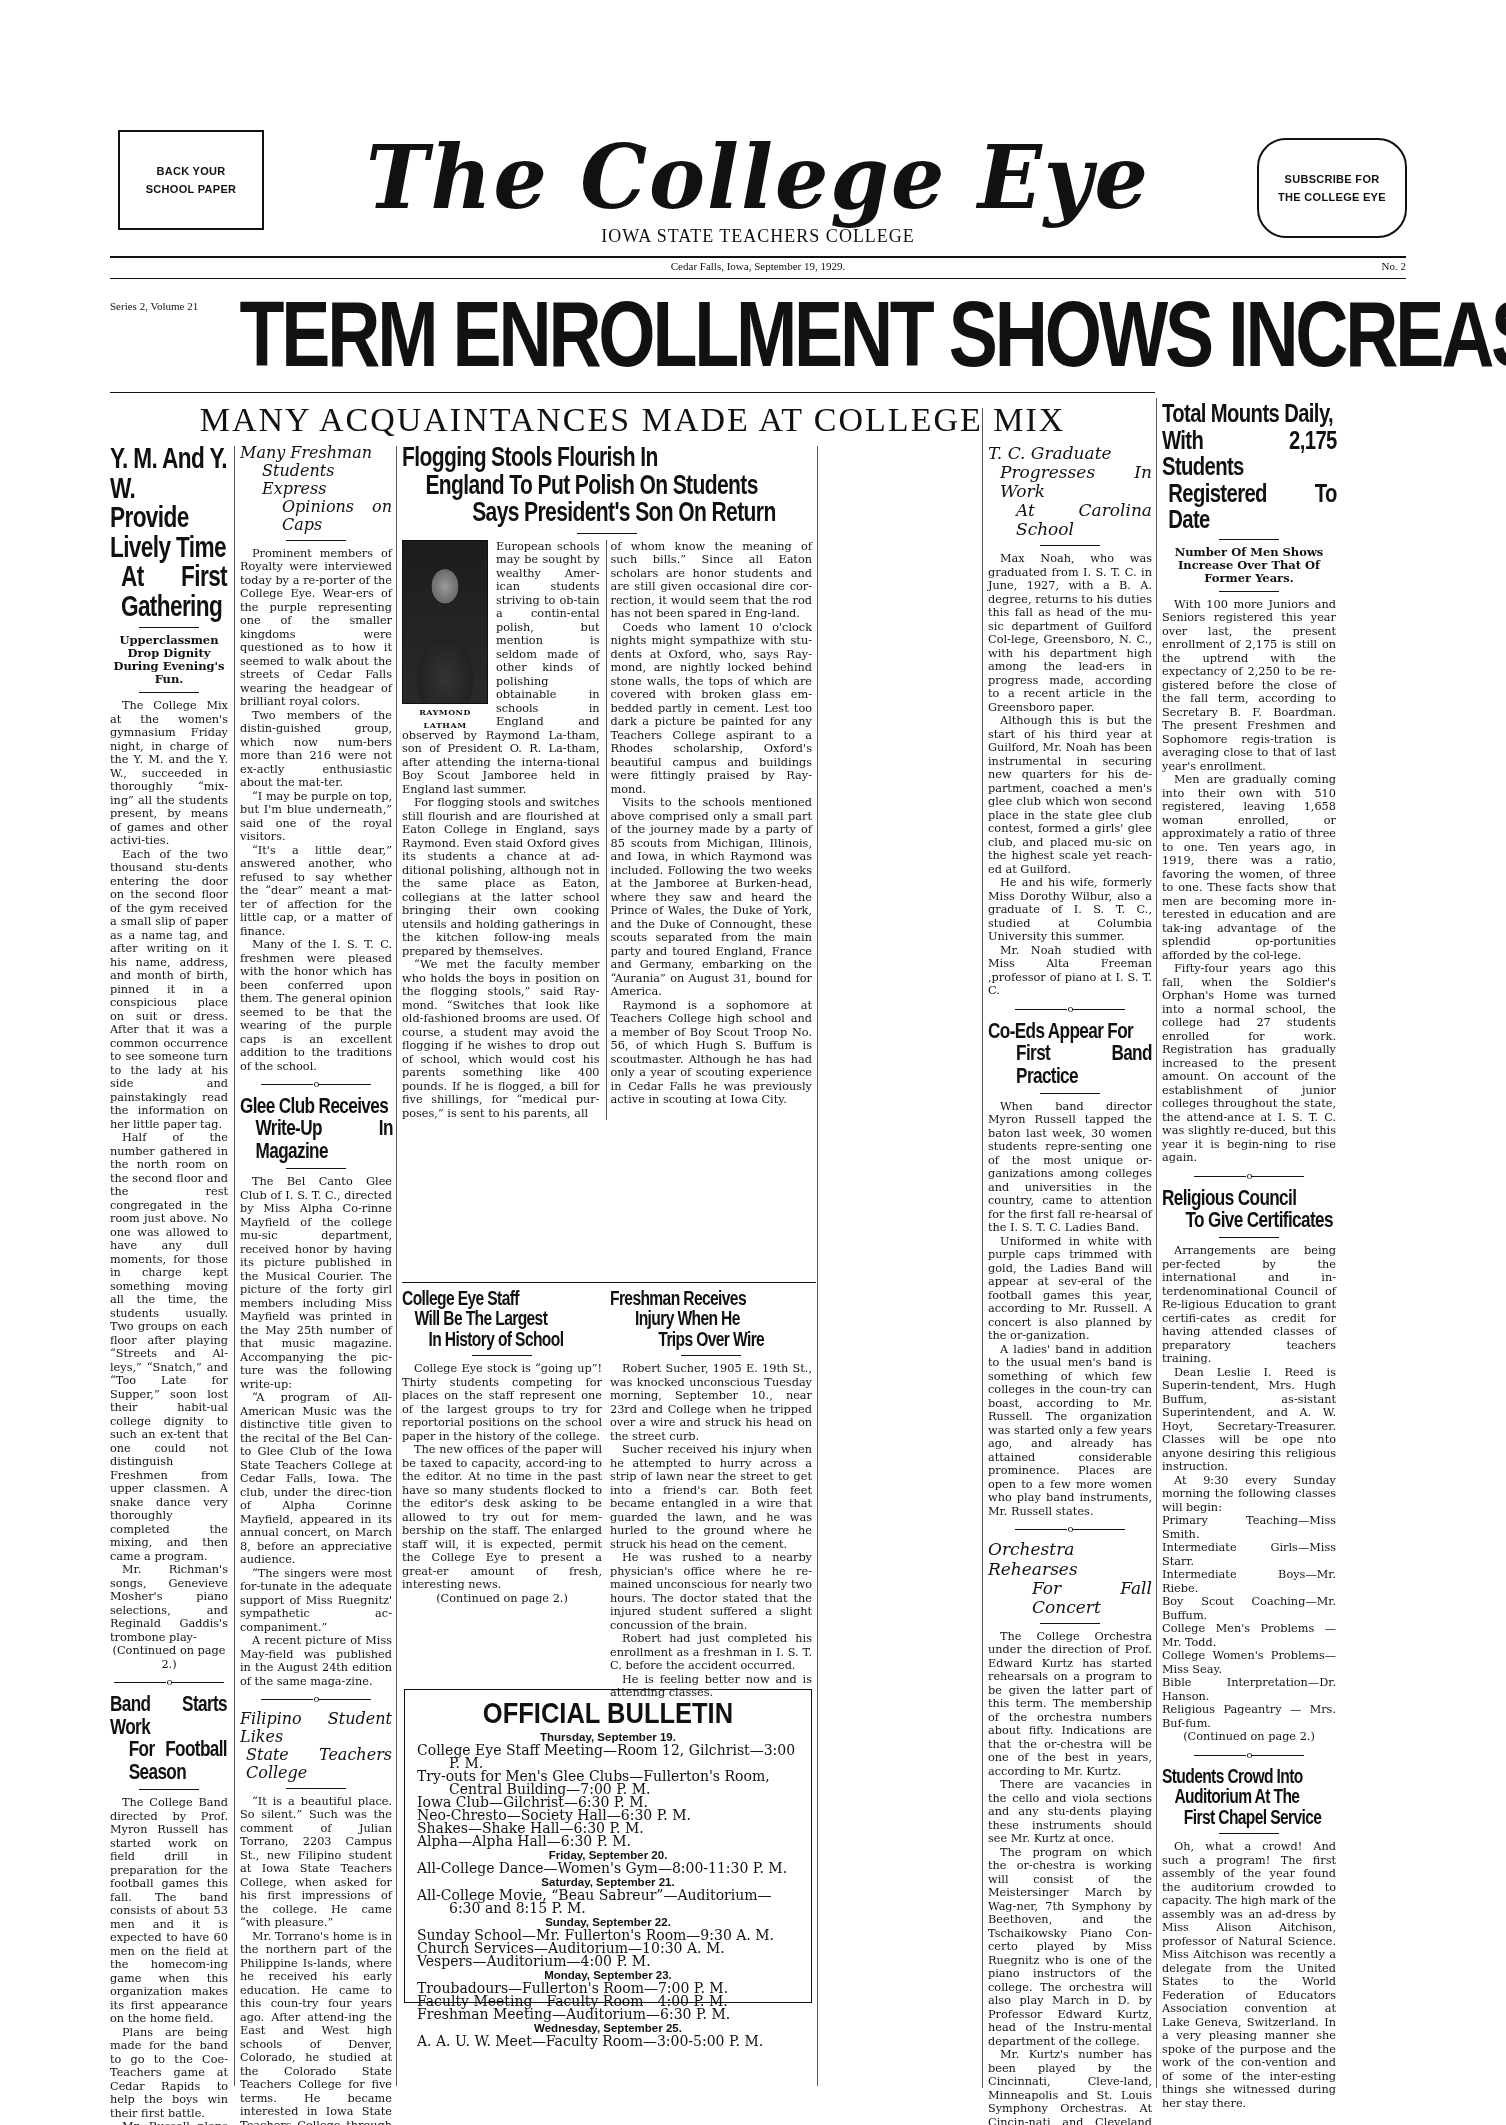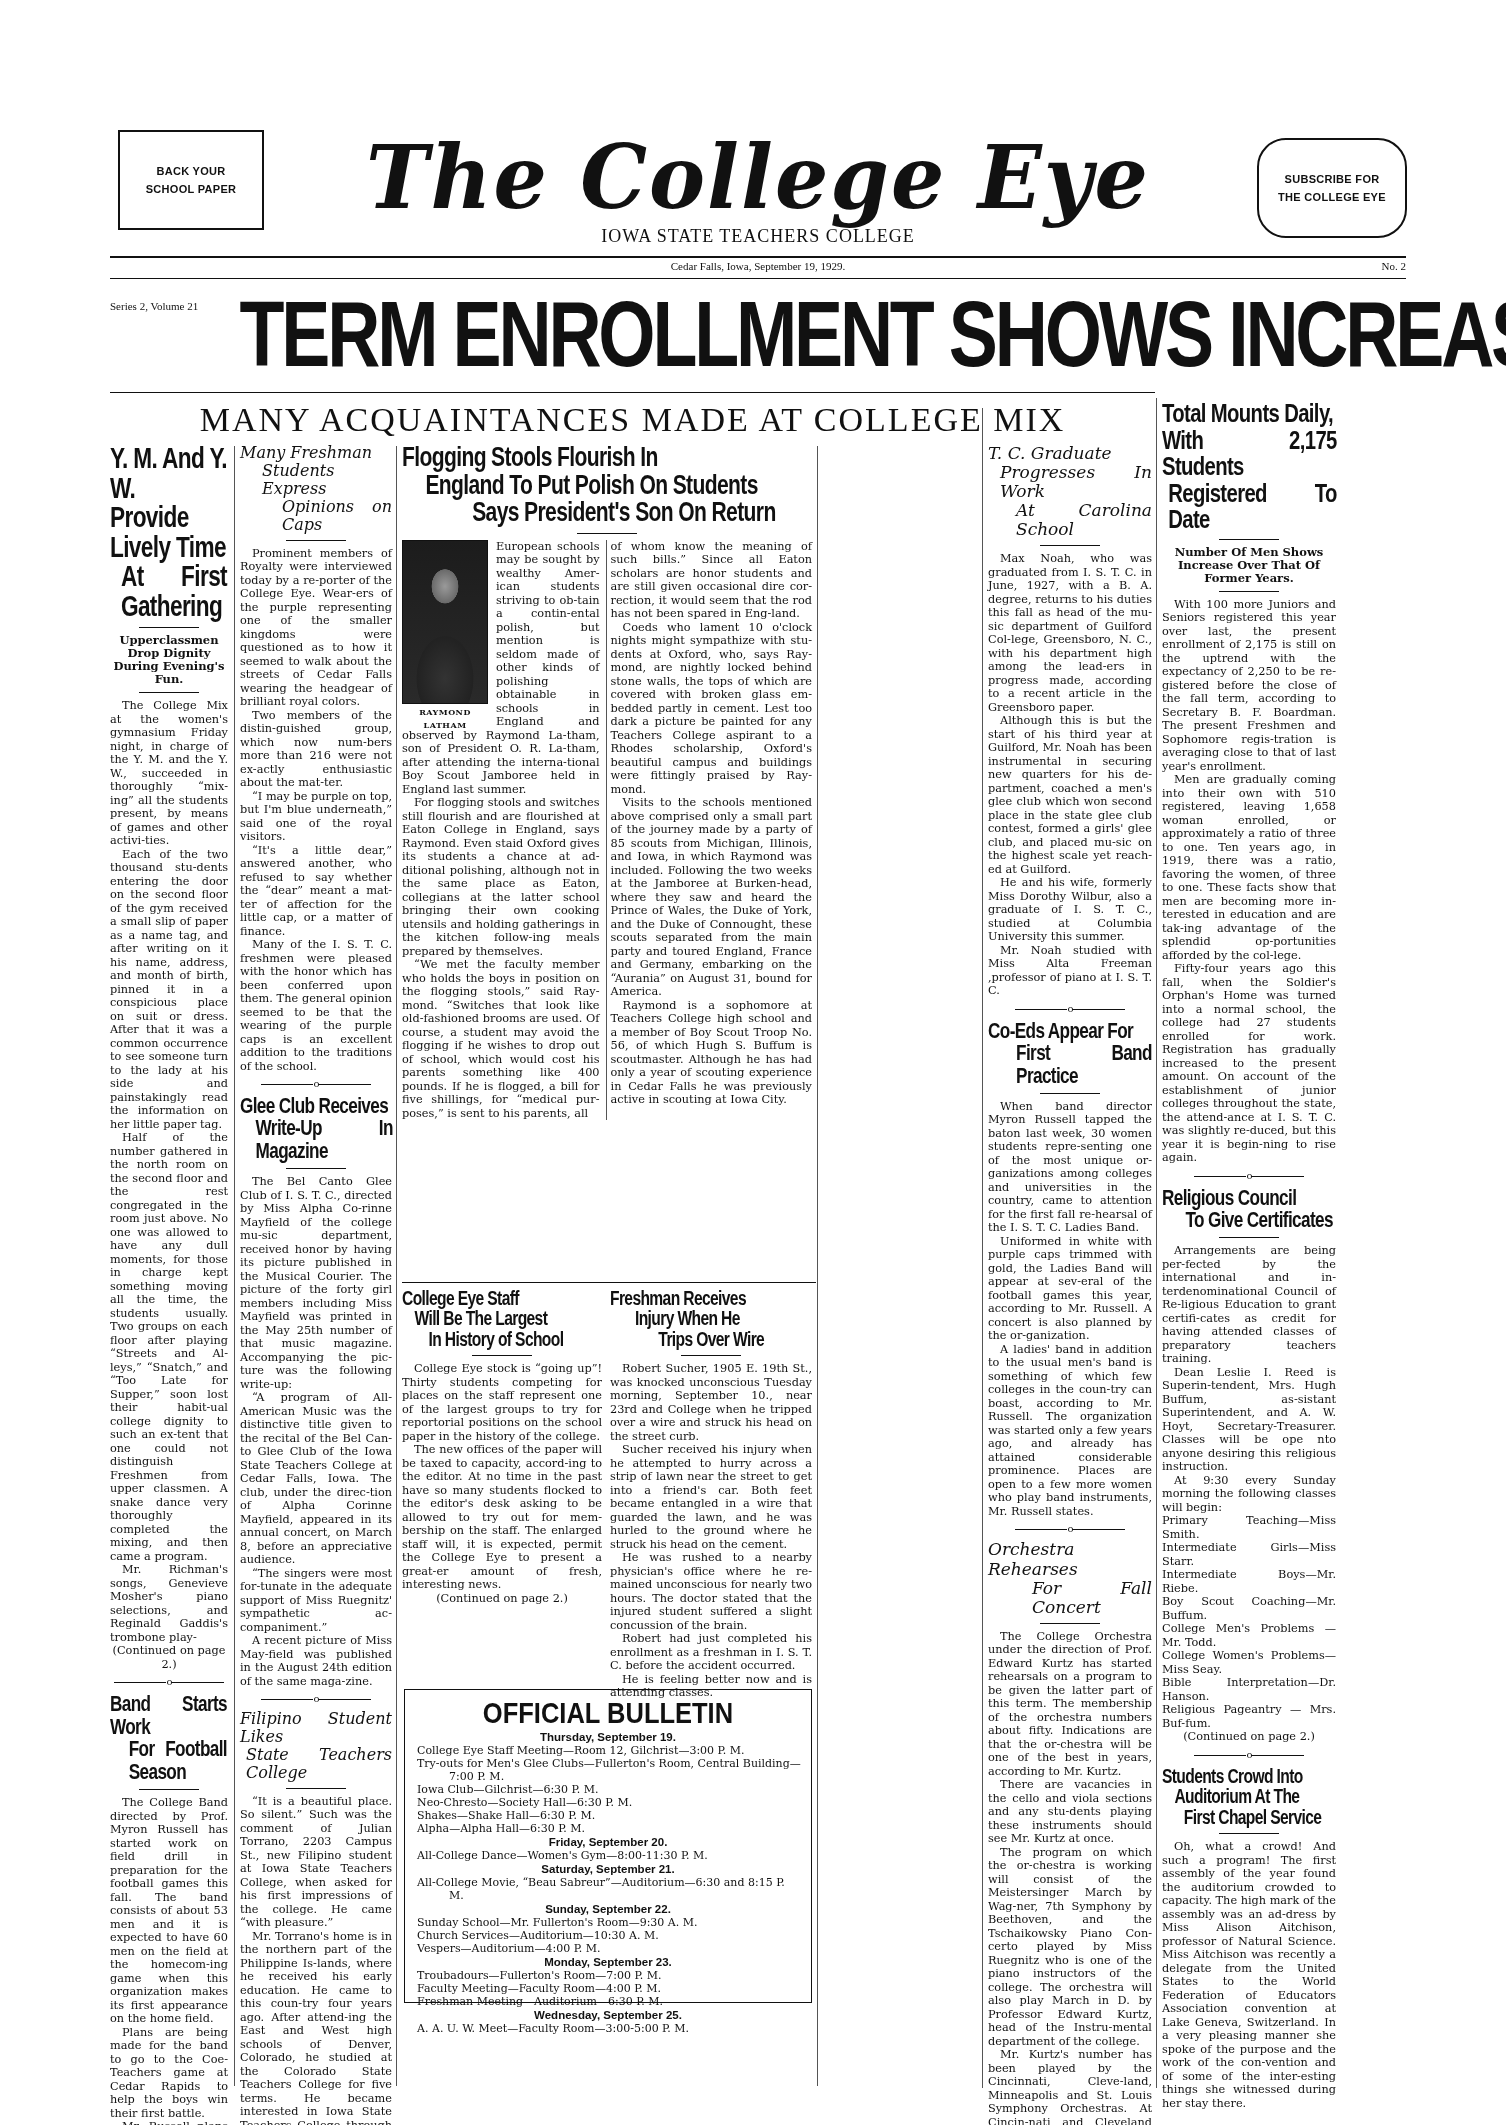--- a/index.html
+++ b/index.html
@@ -31,21 +31,21 @@
   .hline{position:absolute;border-top:1.5px solid #111;}
   .photo{float:left;width:86px;height:178px;margin:0 8px 2px 0;}
   .photo .img{width:84px;height:162px;border:1px solid #111;background:
     radial-gradient(ellipse 22px 28px at 50% 28%, #9a9a9a 0%, #6a6a6a 60%, transparent 62%),
     radial-gradient(ellipse 40px 60px at 50% 85%, #333 0%, #222 70%, transparent 72%),
     linear-gradient(#1c1c1c,#2a2a2a);}
   .photo .cap{font-size:8px;font-weight:bold;letter-spacing:.5px;text-align:center;margin-top:2px;}
   .bulletin{position:absolute;border:1.5px solid #111;padding:6px 8px;}
   .bulletin .title{font-family:"Liberation Sans",sans-serif;font-weight:bold;font-size:30px;text-align:center;letter-spacing:0;transform:scaleX(.85);}
   .bulletin .day{font-family:"Liberation Sans",sans-serif;font-weight:bold;font-size:11.5px;text-align:center;line-height:14px;}
-  .bulletin .ev{font-size:11px;line-height:13px;padding-left:36px;text-indent:-32px;}
+  .bulletin .ev{font-size:14px;line-height:13px;padding-left:36px;text-indent:-32px;}
 </style>
 </head>
 <body>
 
 <div class="page">
 
   <div class="boxed ear-left">
     <span style="width:100px;">BACK YOUR SCHOOL PAPER</span>
   </div>
   <div class="masthead">The College Eye</div>

